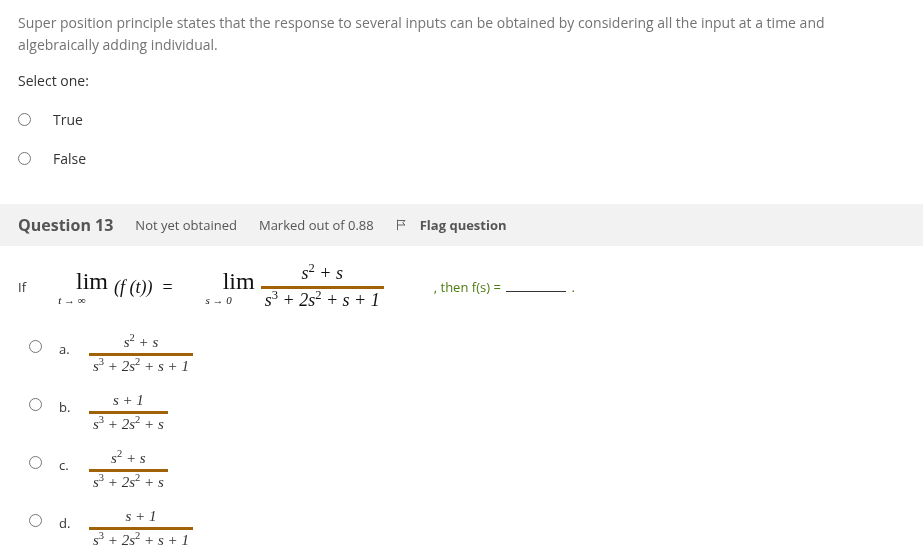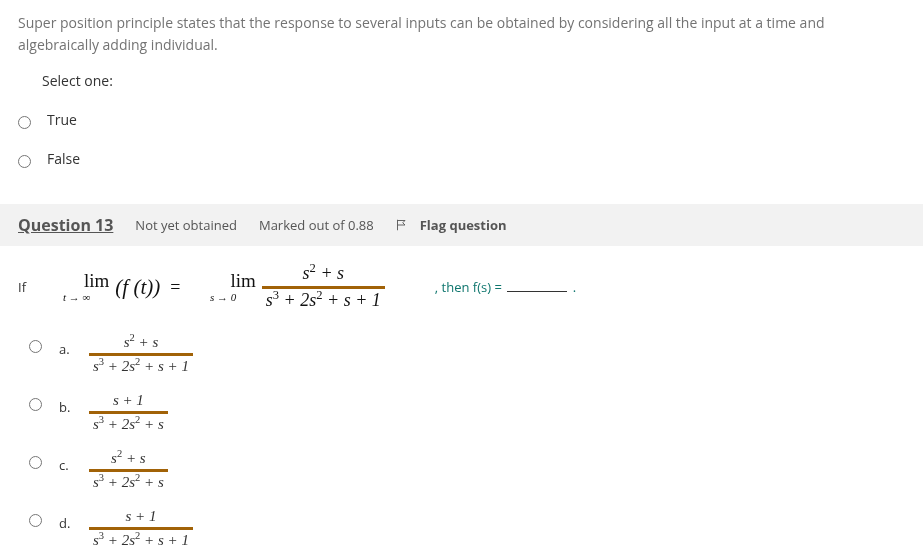--- a/index.html
+++ b/index.html
@@ -7,64 +7,64 @@
     margin: 0;
     padding: 0;
     font-family: "Open Sans", "Helvetica Neue", Arial, sans-serif;
     font-size: 14px;
     color: #333;
     background: #fff;
     width: 923px;
   }
   .question-block { padding: 12px 18px 8px 18px; }
   .qtext { color: #737373; line-height: 1.6; }
-  .prompt-label { margin-top: 14px; margin-bottom: 6px; margin-left: 24px; }
+  .prompt-label { margin-top: 14px; margin-bottom: 6px; }
   .answer-group { margin-top: 4px; }
-  .option-row { display: flex; align-items: flex-end; gap: 16px; margin: 20px 0; }
+  .option-row { display: flex; align-items: center; gap: 22px; margin: 20px 0; }
   .option-row input[type=radio] { margin: 0; }
   .option-label { }
   .info-bar {
     background: #f2f2f2;
     padding: 10px 18px;
     display: flex;
     align-items: center;
     gap: 22px;
     font-size: 13px;
     color: #555;
     margin-top: 8px;
   }
-  .info-bar .qnum { font-weight: 700; color: #555; font-size: 16px; text-decoration: underline; }
+  .info-bar .qnum { font-weight: 700; color: #555; font-size: 16px; }
   .info-bar .flag { display: inline-flex; align-items: center; gap: 12px; cursor: pointer; font-weight: bold; }
   .flag-icon {
     display: inline-block;
     width: 12px; height: 12px;
   }
   .flag-icon svg { width: 12px; height: 12px; display: block; }
 
   .q13-body { padding: 18px 18px 8px 18px; }
   .if-line { display: flex; align-items: center; gap: 10px; font-family: 'Times New Roman', serif; color: #111; }
-  .if-line .if-word { font-family: "Open Sans", Arial, sans-serif; font-size: 13px; color:#333; margin-right: 8px;}
+  .if-line .if-word { font-family: "Open Sans", Arial, sans-serif; font-size: 13px; color:#333; margin-right: 0;}
   .lim-block { display: inline-flex; flex-direction: column; align-items: center; line-height: 1; font-style: italic; }
-  .lim-word { font-size: 19px; font-style: normal; margin-left: 40px;}
+  .lim-word { font-size: 24px; font-style: normal; margin-left: 40px;}
   .lim-sub { font-size: 11px; margin-top: 2px; font-style: italic;}
   .frac {
     display: inline-flex;
     flex-direction: column;
     align-items: center;
     font-style: italic;
     line-height: 1.1;
     vertical-align: middle;
     justify-content: center;
   }
   .frac .num { padding: 0 4px 2px 4px; }
   .frac .den { border-top: 3px solid #a16207; padding: 2px 4px 0 4px; }
   .formula { font-family: 'Times New Roman', serif; font-size: 17px; display:inline-flex; align-items:center; gap:6px;}
   .formula.small { font-size: 15px; }
   sup { font-size: 0.7em; vertical-align: super; line-height:0; font-style:normal;}
-  .then-part { font-family: "Open Sans", Arial, sans-serif; font-size: 13px; color:#0f766e;}
+  .then-part { font-family: "Open Sans", Arial, sans-serif; font-size: 13px; color:#4d7c0f;}
   .blank { display:inline-block; border-bottom:1px solid #333; width:60px; height: 4px; vertical-align: baseline; margin: 0 2px;}
 
   .mc-options { margin-top: 24px; padding-left: 6px; }
   .mc-row { display: flex; align-items: flex-start; gap: 14px; margin: 10px 0 18px 0; }
   .mc-row input[type=radio] { margin-top: 6px; }
   .mc-letter { font-family: "Open Sans", Arial, sans-serif; font-size: 13px; color:#333; margin-top: 6px; min-width:16px;}
   .italic { font-style: italic; }
 </style>
 </head>
 <body>
@@ -99,21 +99,21 @@
 </div>
 
 <div class="q13-body">
   <div class="if-line">
     <span class="if-word">If</span>
     <span class="formula">
       <span class="lim-block">
         <span class="lim-word">lim</span>
         <span class="lim-sub italic">t → ∞</span>
       </span>
-      <span class="italic" style="font-size:21px;text-align:right;">(f (t))</span>
+      <span class="italic" style="font-size:18px;text-align:right;">(f (t))</span>
     </span>
     <span class="formula" style="font-size:18px;">=</span>
     <span class="formula">
       <span class="lim-block">
         <span class="lim-word">lim</span>
         <span class="lim-sub italic">s → 0</span>
       </span>
       <span class="frac">
         <span class="num italic" style="font-size:18px;">s<sup>2</sup> + s</span>
         <span class="den italic" style="font-size:18px;">s<sup>3</sup> + 2s<sup>2</sup> + s + 1</span>

